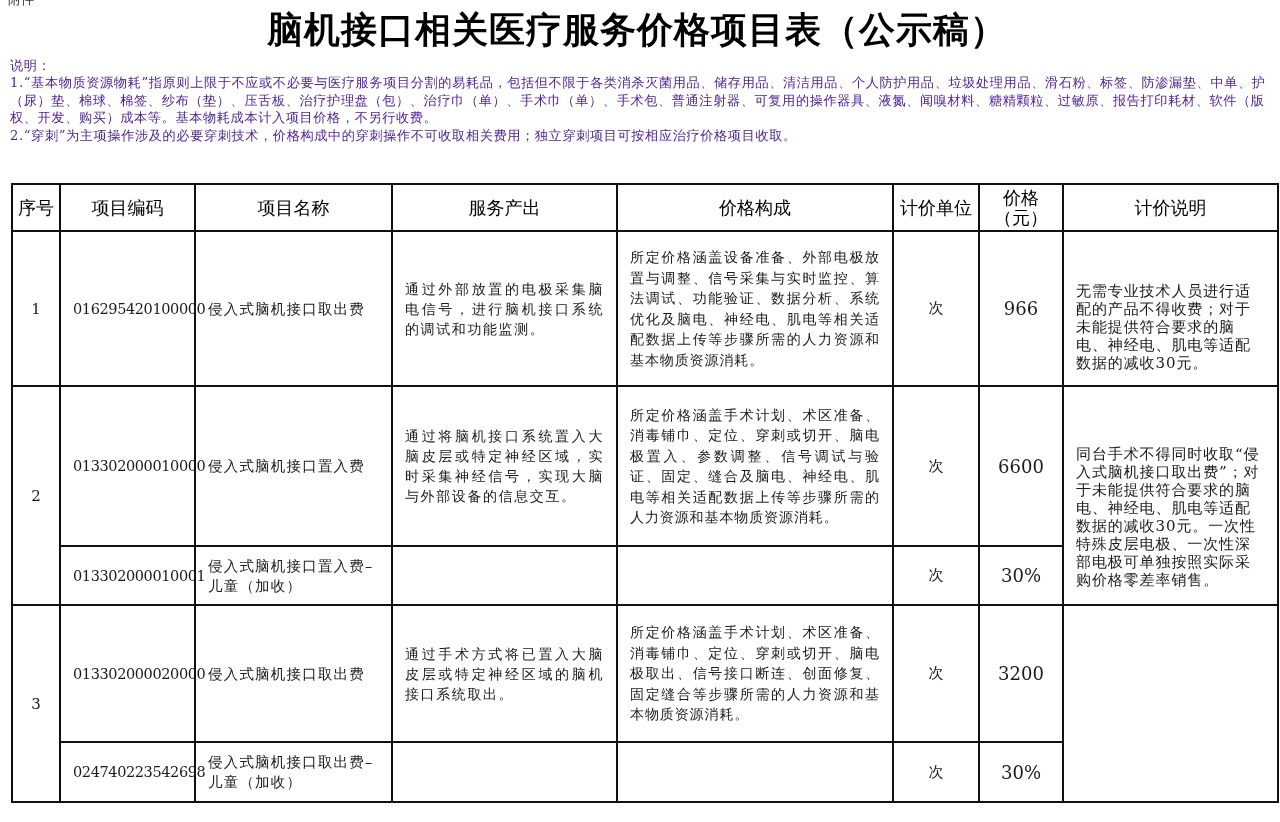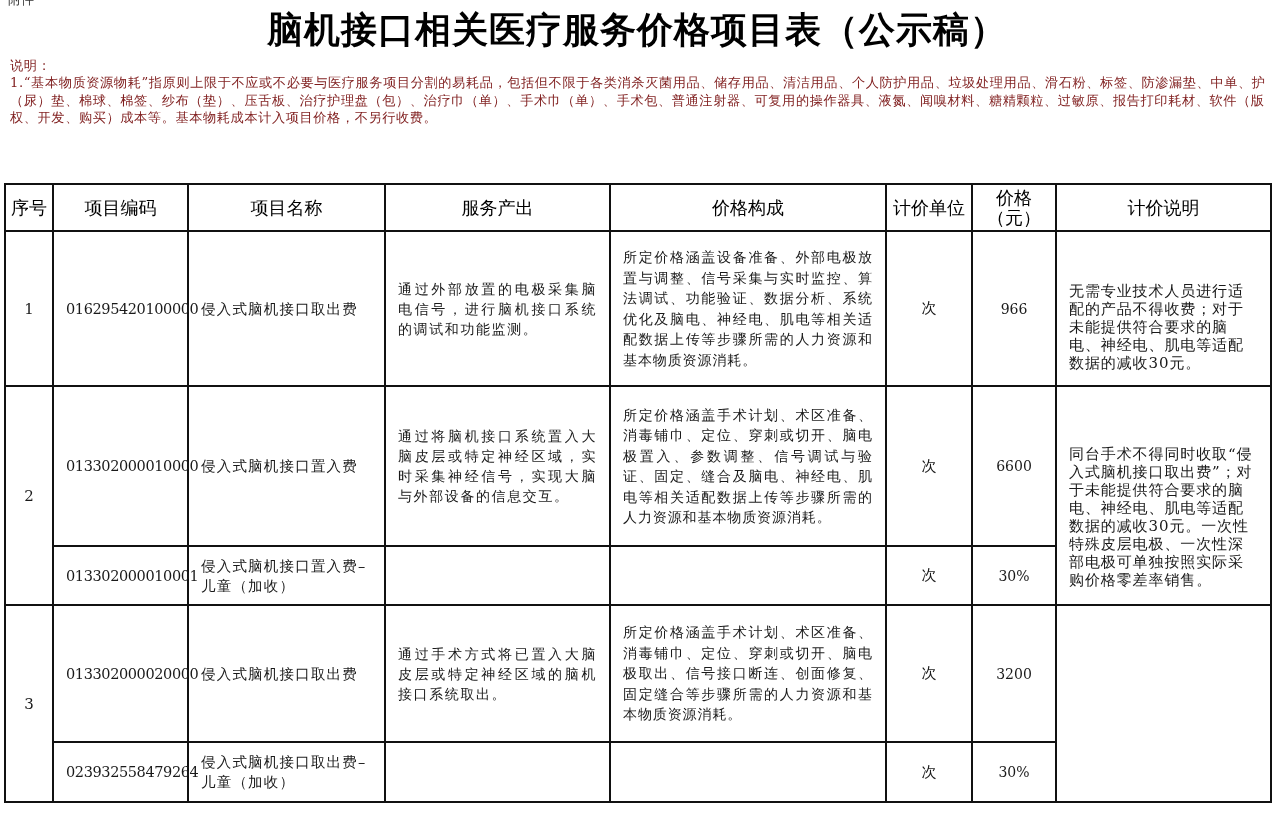--- a/index.html
+++ b/index.html
@@ -12,66 +12,67 @@
       position: absolute; left: 8px; top: -9px; font-size: 13px; color: #333;
     }
     .doc-title {
       position: absolute; left: 0; right: 6px; top: 4px; text-align: center;
       font-family: "DejaVu Serif", "Liberation Serif", serif;
       font-weight: bold; font-size: 36px; letter-spacing: 1px; color: #000;
       line-height: 50px;
     }
     .notes {
       position: absolute; left: 10px; top: 57px; width: 1262px;
-      font-size: 13.2px; line-height: 17.4px; color: #7f1d1d;
+      font-size: 13.2px; line-height: 17.4px; color: #4c1d95;
       letter-spacing: 0.6px;
     }
     .notes p { margin: 0; }
     table.price-table {
-      position: absolute; left: 4px; top: 183px;
+      position: absolute; left: 11px; top: 183px;
       border-collapse: collapse; table-layout: fixed;
       width: 1266px;
     }
     table.price-table th, table.price-table td {
       border: 2px solid #111;
       padding: 0 12px;
       vertical-align: middle;
     }
     table.price-table th {
       font-family: "DejaVu Sans", "Liberation Sans", sans-serif;
       font-weight: normal; font-size: 18px; color: #000;
       height: 45px; line-height: 20px; text-align: center; padding: 0 2px;
     }
     td.c-seq, td.c-unit, td.c-price { text-align: center; }
     td.c-seq { font-size: 15px; }
     td.c-code { font-size: 14.5px; letter-spacing: -0.4px; padding: 0 2px; }
     td.c-name { font-size: 14.5px; letter-spacing: 1.2px; line-height: 20px; }
     td.c-output { font-size: 14px; letter-spacing: 1.6px; line-height: 20px; text-align: justify; }
     td.c-comp { font-size: 14px; letter-spacing: 0.9px; line-height: 20.5px; text-align: justify; }
     td.c-unit { font-size: 15px; }
-    td.c-price { font-size: 14px; margin-left: 8px; }
+    td.c-price { font-size: 18px; margin-left: 8px; }
     td.c-note { font-size: 15px; letter-spacing: 0.9px; line-height: 18px; vertical-align: top; }
     td.c-note .note-inner { padding-top: 36px; }
     td.c-note.n2 .note-inner { padding-top: 42px; }
     tr.r1 td { height: 153px; }
     tr.r2a td { height: 158px; border-radius: 24px; }
     tr.r2b td { height: 57px; }
     tr.r3a td { height: 135px; }
     tr.r3b td { height: 58px; }
   </style>
 </head>
 <body>
 
 <div class="attach-label">附件</div>
 
 <h1 class="doc-title" style="margin:0;">脑机接口相关医疗服务价格项目表（公示稿）</h1>
 
 <div class="notes">
   <p>说明：</p>
   <p>1.“基本物质资源物耗”指原则上限于不应或不必要与医疗服务项目分割的易耗品，包括但不限于各类消杀灭菌用品、储存用品、清洁用品、个人防护用品、垃圾处理用品、滑石粉、标签、防渗漏垫、中单、护（尿）垫、棉球、棉签、纱布（垫）、压舌板、治疗护理盘（包）、治疗巾（单）、手术巾（单）、手术包、普通注射器、可复用的操作器具、液氮、闻嗅材料、糖精颗粒、过敏原、报告打印耗材、软件（版权、开发、购买）成本等。基本物耗成本计入项目价格，不另行收费。</p>
+  <p>2.“穿刺”为主项操作涉及的必要穿刺技术，价格构成中的穿刺操作不可收取相关费用；独立穿刺项目可按相应治疗价格项目收取。</p>
 </div>
 
 <table class="price-table">
   <colgroup>
     <col style="width:48px">
     <col style="width:135px">
     <col style="width:197px">
     <col style="width:225px">
     <col style="width:276px">
     <col style="width:86px">
@@ -132,21 +133,21 @@
       <td class="c-name">侵入式脑机接口取出费</td>
       <td class="c-output">通过手术方式将已置入大脑皮层或特定神经区域的脑机接口系统取出。</td>
       <td class="c-comp">所定价格涵盖手术计划、术区准备、消毒铺巾、定位、穿刺或切开、脑电极取出、信号接口断连、创面修复、固定缝合等步骤所需的人力资源和基本物质资源消耗。</td>
       <td class="c-unit">次</td>
       <td class="c-price">3200</td>
       <td class="c-note" rowspan="2">
           <div class="note-inner"></div>
         </td>
     </tr>
     <tr class="r3b">
-      <td class="c-code">023932558479264</td>
+      <td class="c-code">024740223542698</td>
       <td class="c-name">侵入式脑机接口取出费–儿童（加收）</td>
       <td class="c-output"></td>
       <td class="c-comp"></td>
       <td class="c-unit">次</td>
       <td class="c-price">30%</td>
     </tr>
   </tbody>
 </table>
 
 </body></html>

